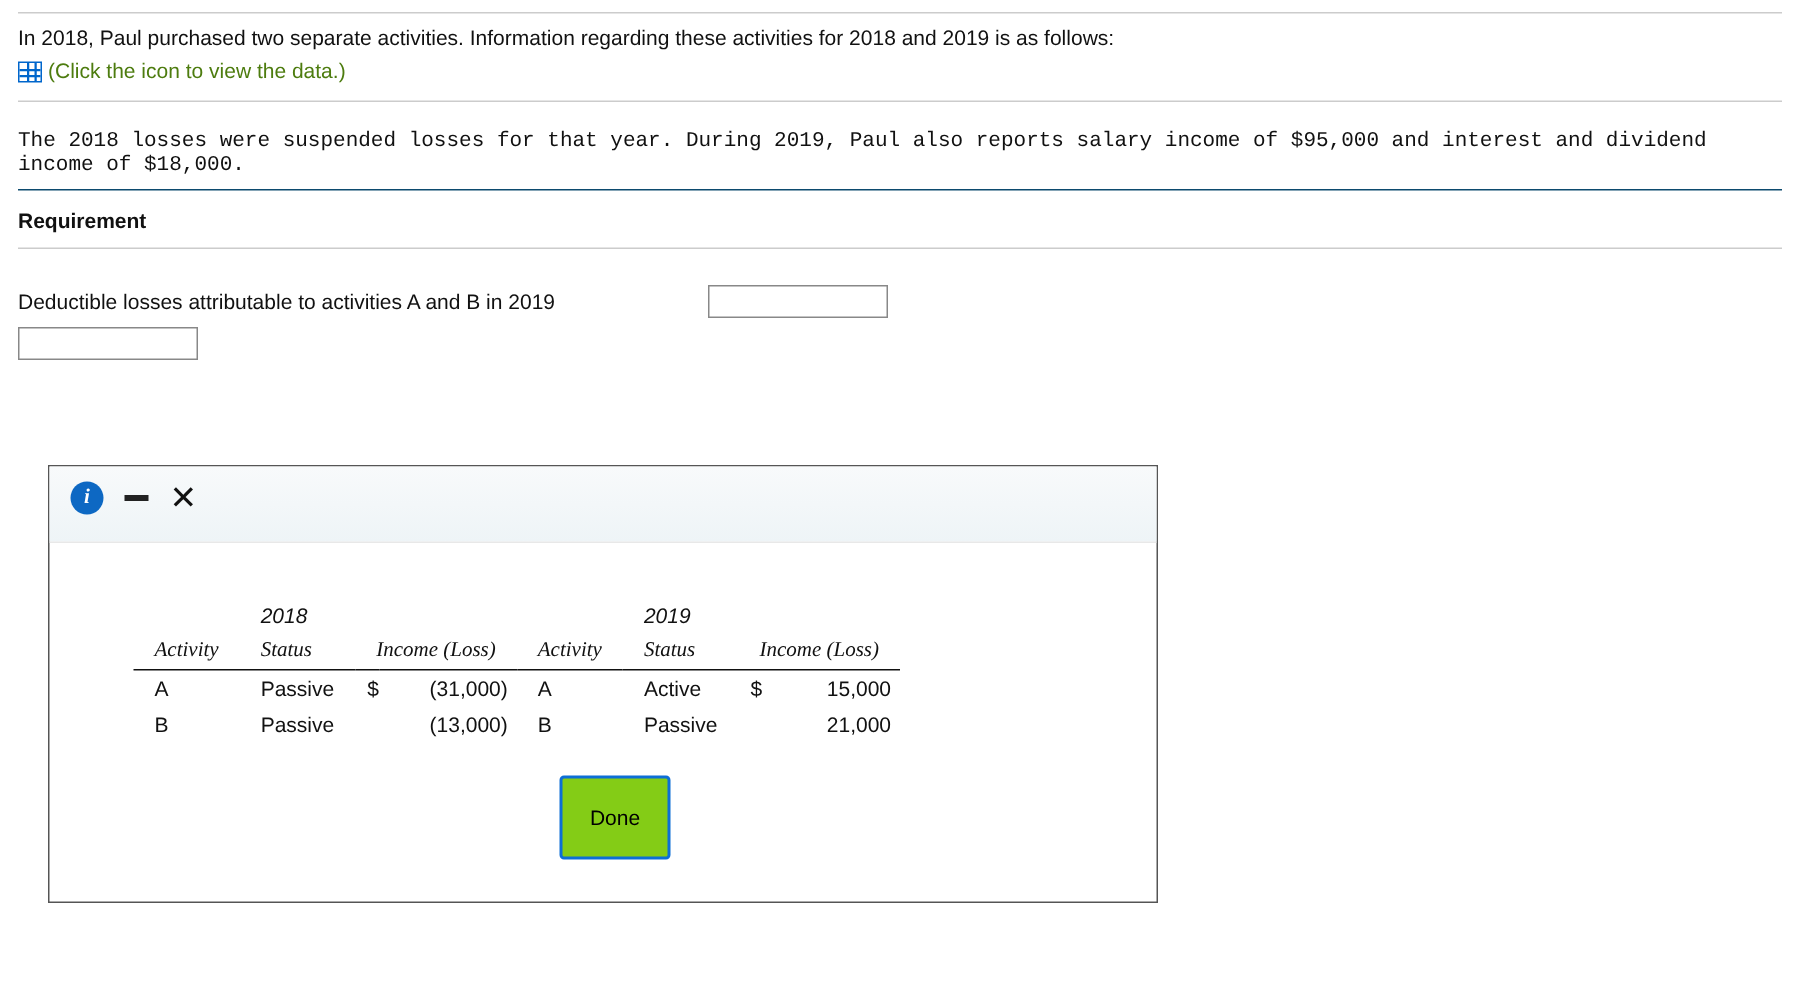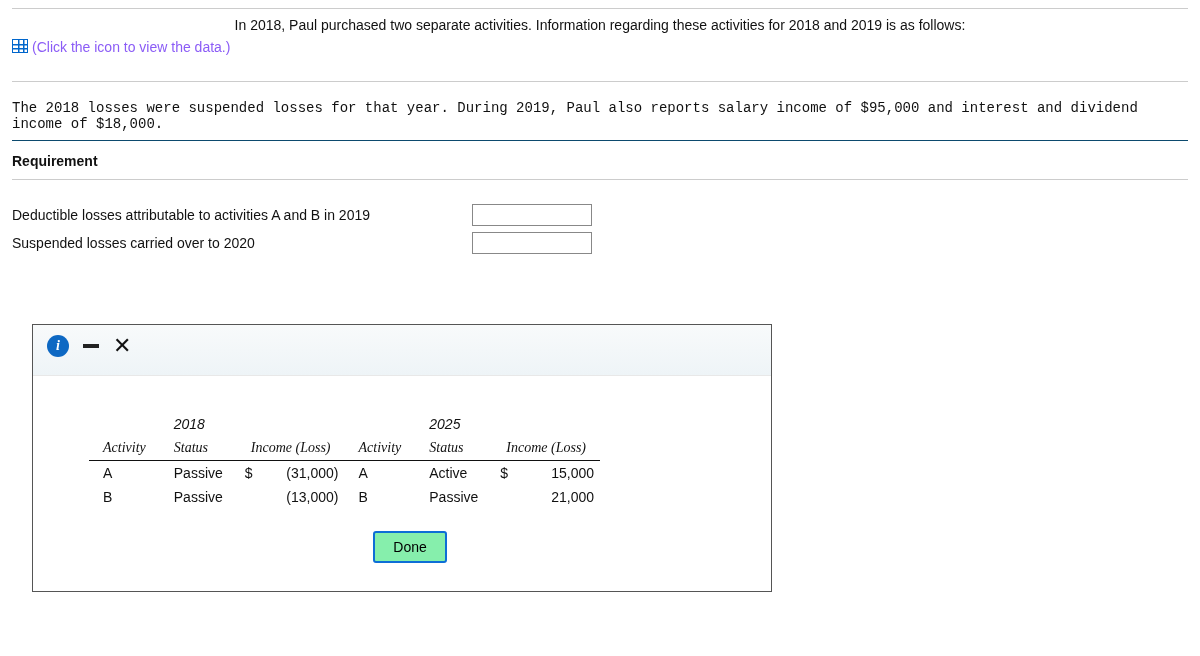--- a/index.html
+++ b/index.html
@@ -11,28 +11,28 @@
     padding: 8px 12px;
     background: #fff;
   }
   .problem-area {
     border: 1px solid #ccc;
     border-left: none;
     border-right: none;
     padding: 6px 0;
     margin-bottom: 10px;
   }
-  .intro-line { padding: 2px 0 6px 0; text-align: center; }
+  .intro-line { padding: 2px 0 6px 0; }
   .icon-link {
     display: inline-flex;
-    align-items: flex-start;
-    color: #8b5cf6;
+    align-items: flex-end;
+    color: #4d7c0f;
     text-decoration: none;
     gap: 4px;
-    margin-bottom: 20px;
+    margin-bottom: 6px;
   }
   .table-icon {
     display: inline-block;
     width: 16px;
     height: 14px;
     border: 1.5px solid #0066cc;
     position: relative;
     background:
       linear-gradient(#0066cc,#0066cc) 0 4px/100% 1.5px no-repeat,
       linear-gradient(#0066cc,#0066cc) 0 8px/100% 1.5px no-repeat,
@@ -115,22 +115,22 @@
   .data-table .head-row th {
     border-bottom: 1px solid #111;
     font-family: Liberation Serif, serif;
   }
   .data-table td.num { text-align: right; padding-right: 6px;}
   .data-table td.cur { text-align: left; width:14px; padding:4px 0 4px 8px;}
   .done-row { text-align: center; padding: 22px 0 12px 0; }
   .done-btn {
     border: 2px solid #0d6ed6;
     border-radius: 3px;
-    background: #86efac;
-    padding: 6px 18px;
+    background: #84cc16;
+    padding: 18px 18px;
     font-size: 14px;
     cursor: pointer;
   }
 </style>
 </head>
 <body>
 
 <div class="problem-area">
   <div class="intro-line">In 2018, Paul purchased two separate activities. Information regarding these activities for 2018 and 2019 is as follows:</div>
   <a href="#" class="icon-link">
@@ -144,42 +144,41 @@
 <div class="requirement-block">
   <div class="bold">Requirement</div>
 </div>
 
 <div class="answer-rows">
   <div class="answer-row">
     <div class="answer-label">Deductible losses attributable to activities A and B in 2019</div>
     <input class="answer-input" type="text" value="" style="">
   </div>
   <div class="answer-row">
-    <div class="answer-label">Suspended losses carried over to 2020</div>
     <input class="answer-input" type="text" value="" style="">
   </div>
 </div>
 
 <div class="modal">
   <div class="modal-header">
     <span class="info-icon">i</span>
     <div class="modal-controls">
       <span class="min-icon"></span>
       <span class="close-icon">✕</span>
     </div>
   </div>
   <div class="modal-body">
     <table class="data-table">
       <tbody>
           <tr>
         <th></th>
         <th class="ital">2018</th>
         <th colspan="2"></th>
         <th></th>
-        <th class="ital">2025</th>
+        <th class="ital">2019</th>
         <th colspan="2"></th>
       </tr>
       <tr class="head-row">
         <th class="ital">Activity</th>
         <th class="ital">Status</th>
         <th class="ital" colspan="2">Income (Loss)</th>
         <th class="ital">Activity</th>
         <th class="ital">Status</th>
         <th class="ital" colspan="2">Income (Loss)</th>
       </tr>

